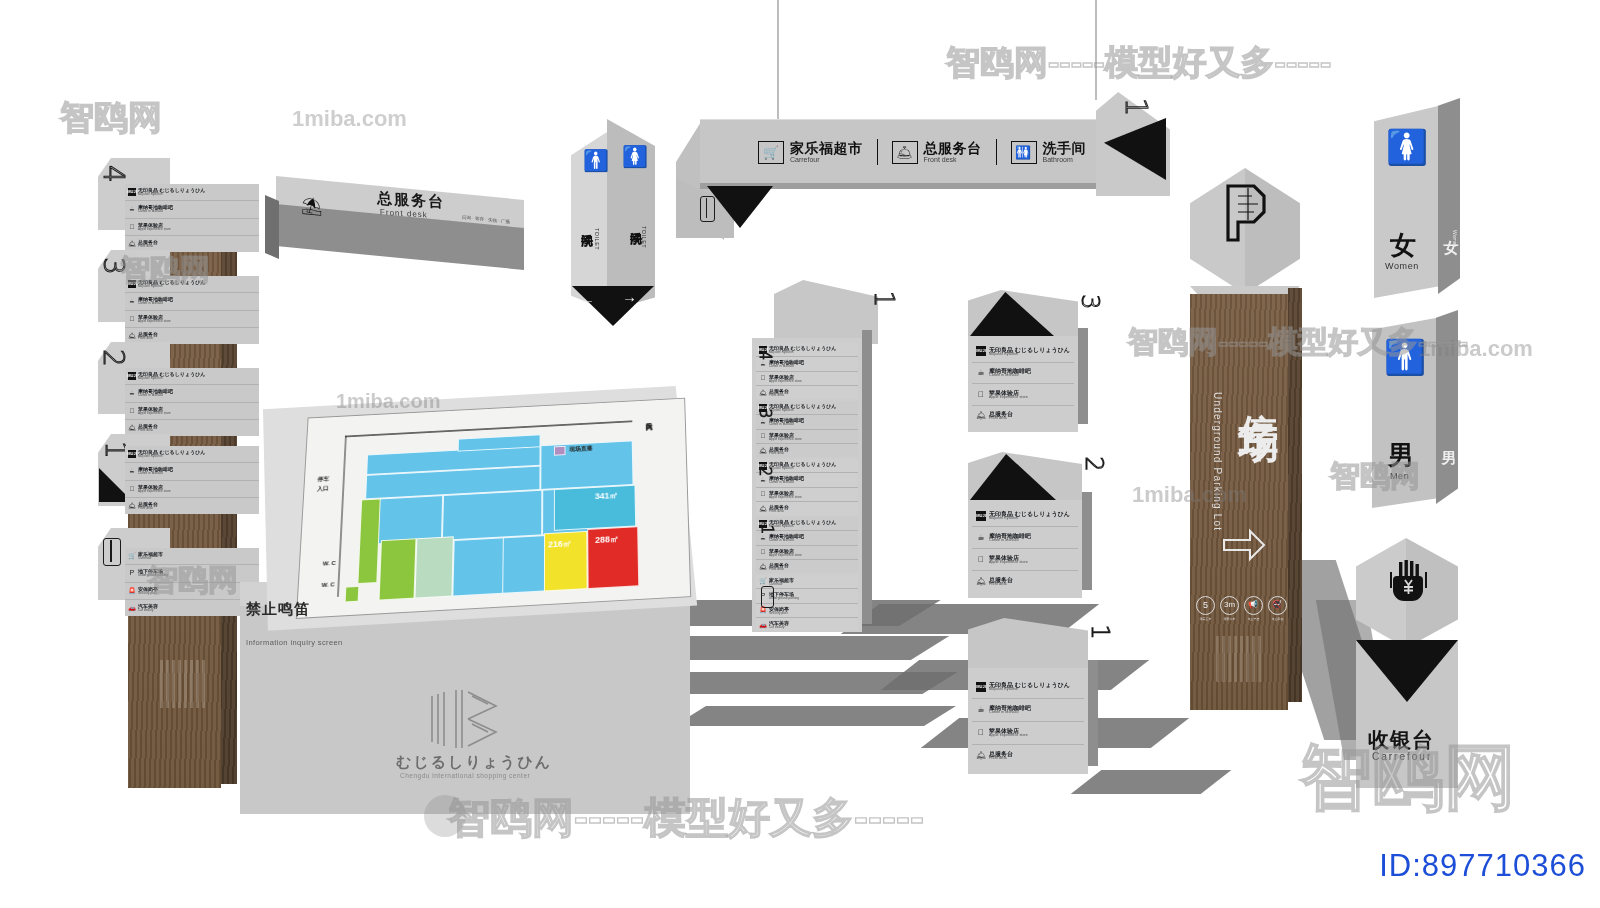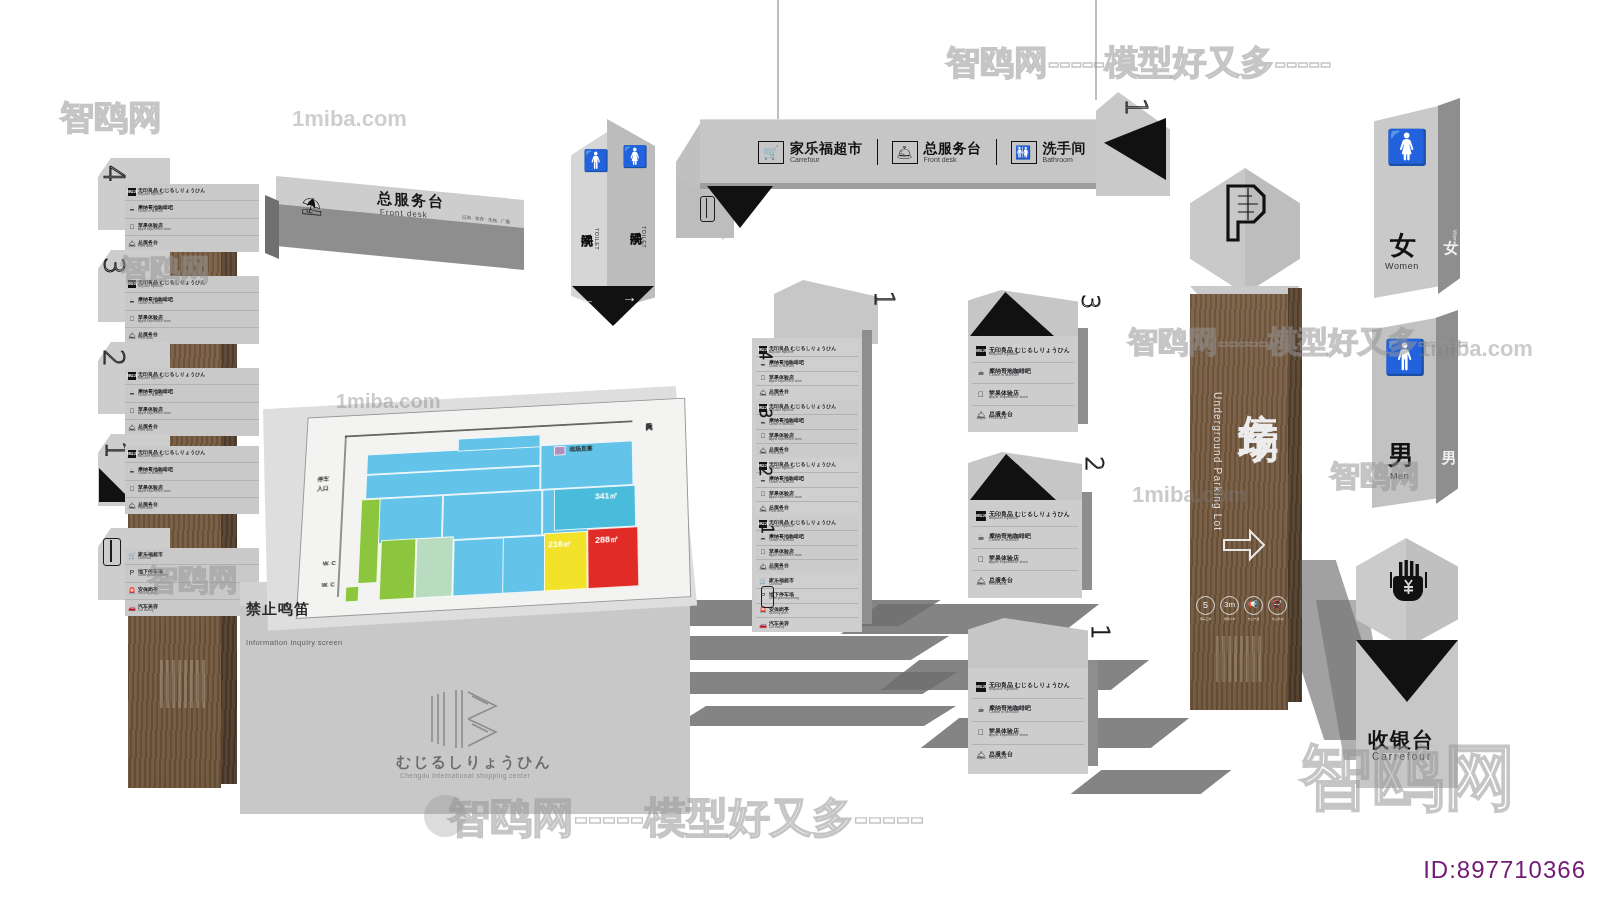--- a/index.html
+++ b/index.html
@@ -76,21 +76,21 @@
 
   
   .map{position:absolute;left:296px;top:396px;width:396px;height:212px;background:#f3f3f1;
        transform:perspective(700px) rotateX(9deg) rotateZ(-3.2deg) skewX(-4deg);
        transform-origin:50% 100%;box-shadow:0 0 0 1px #9a9a9a inset;}
   .z{position:absolute;box-sizing:border-box;border:1px solid rgba(255,255,255,.85);}
   .m-lbl{position:absolute;font-size:6px;color:#222;font-weight:700;}
   .m-area{position:absolute;font-size:9px;color:#fff;font-weight:700;}
   .wm-out{position:absolute;color:transparent;-webkit-text-stroke:1.4px rgba(150,150,150,.55);
           font-weight:700;white-space:nowrap;pointer-events:none;}
-  .idtxt{position:absolute;right:14px;bottom:24px;font-size:24px;color:#701a75;letter-spacing:1px;}
+  .idtxt{position:absolute;right:14px;bottom:24px;font-size:31px;color:#1d4ed8;letter-spacing:1px;}
 </style>
 </head>
 <body>
 
 <div class="stage">
 
   <div class="face shadow" style="left:560px;top:600px;width:360px;height:26px;transform:skewX(-58deg);opacity:.85;"></div>
   <div class="face shadow" style="left:600px;top:636px;width:330px;height:24px;transform:skewX(-58deg);opacity:.85;"></div>
   <div class="face shadow" style="left:640px;top:672px;width:300px;height:22px;transform:skewX(-58deg);opacity:.85;"></div>
   <div class="face shadow" style="left:690px;top:706px;width:250px;height:20px;transform:skewX(-58deg);opacity:.85;"></div>

